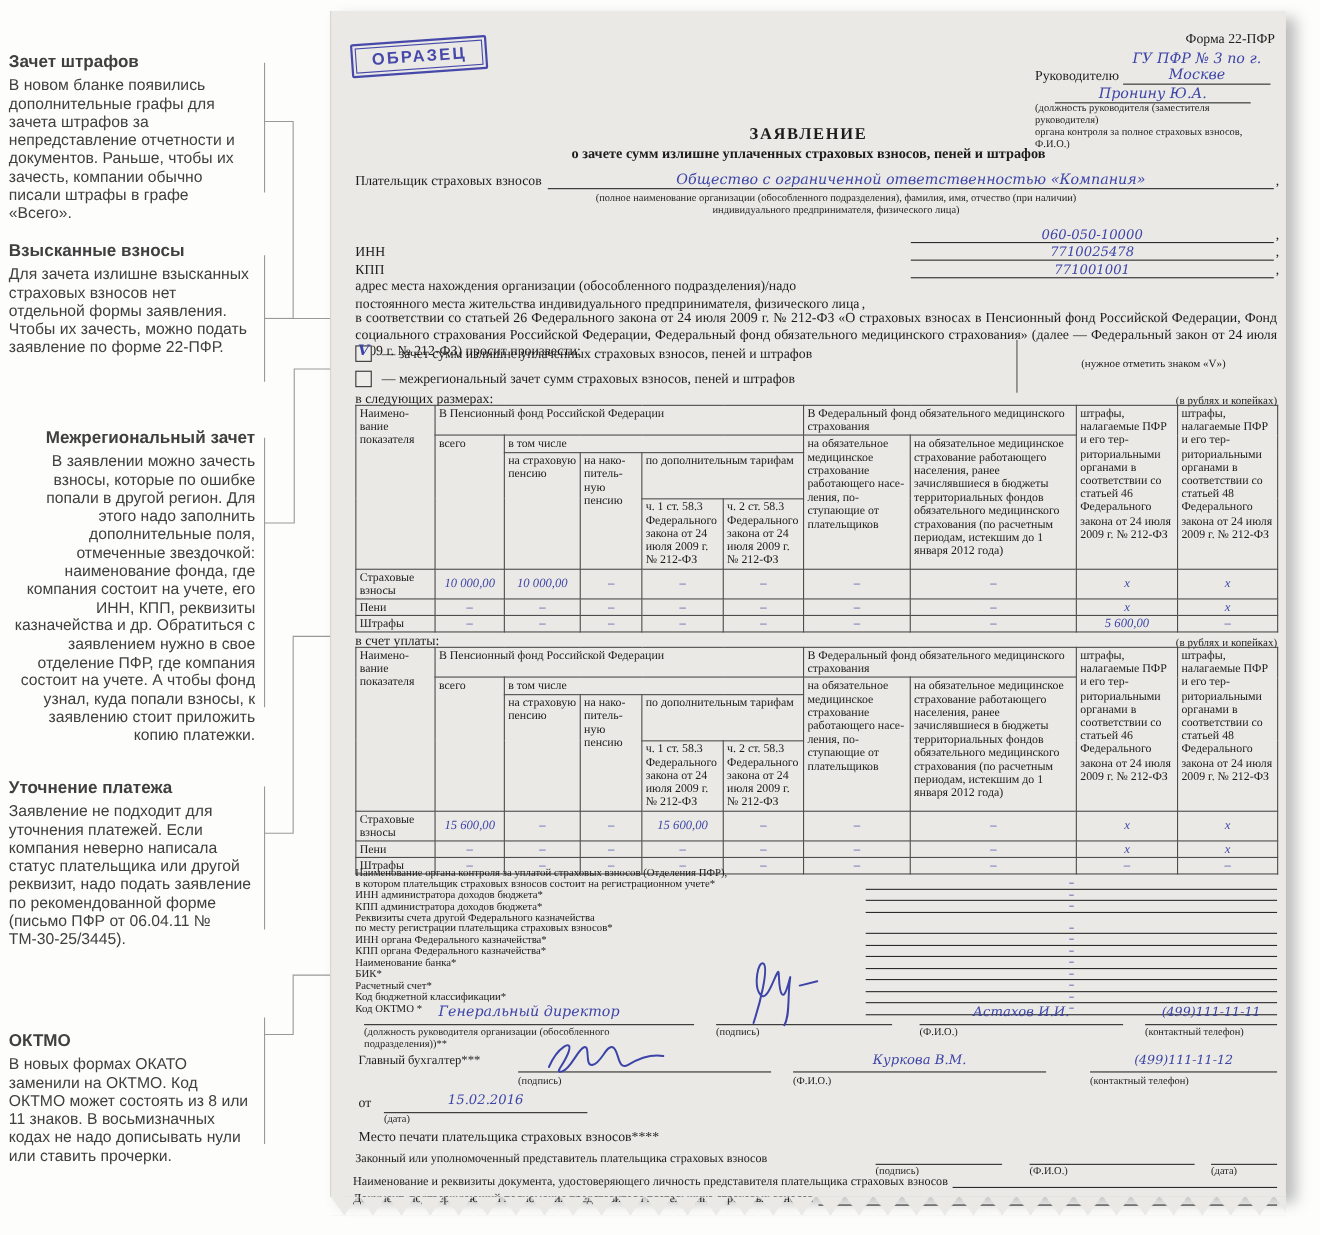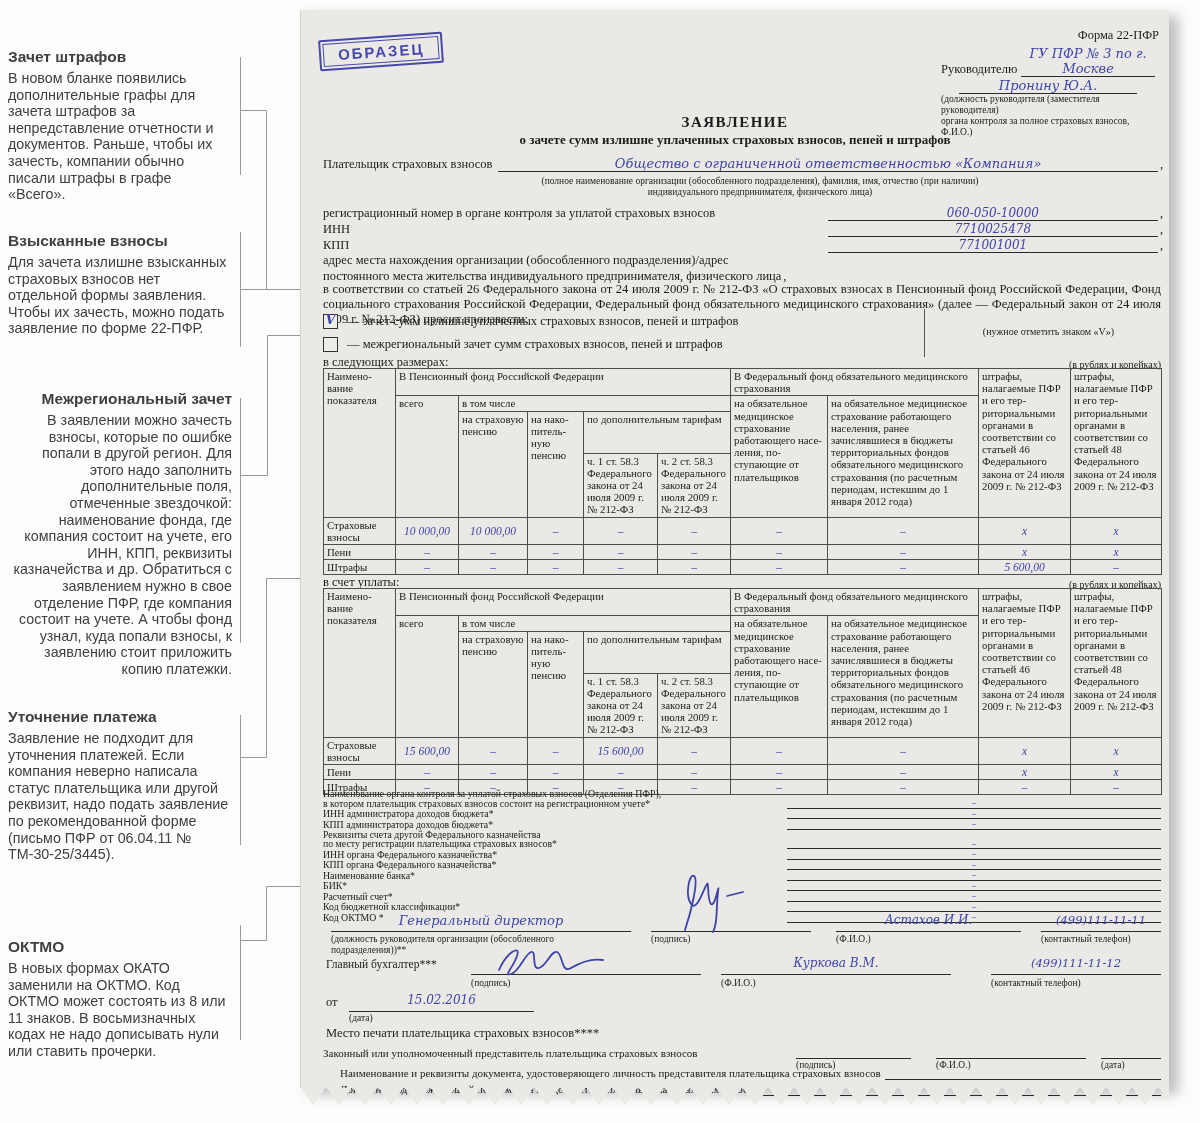--- a/index.html
+++ b/index.html
@@ -50,21 +50,21 @@
        vertical-align:top;font-size:10.8px;line-height:12.2px;font-family:"Liberation Serif",serif;overflow:hidden;}
   table.frm td.val{text-align:center;vertical-align:middle;font-size:11.5px;padding:0;}
   .details{position:absolute;left:22px;right:8px;top:779px;font-size:9.8px;line-height:9.8px;}
   .det-row{display:flex;align-items:flex-end;}
   .det-left{flex:1;}
   .det-line{width:374px;border-bottom:1px solid #2b2b2b;text-align:center;font-size:10px;line-height:9.5px;}
   .abs{position:absolute;}
   .sig-line{border-bottom:1px solid #2b2b2b;height:18px;text-align:center;}
   .sig-svg{position:absolute;pointer-events:none;}
   .f11{font-size:11px;} .f115{font-size:11.5px;} .f12{font-size:12.5px;}
-  .doc-row{position:absolute;left:39px;right:8px;display:flex;align-items:flex-start;font-size:11px;}
+  .doc-row{position:absolute;left:20px;right:8px;display:flex;align-items:center;font-size:11px;}
   .doc-row .fill-line{flex:1;border-bottom:1px solid #2b2b2b;height:12px;margin-left:4px;}
 </style>
 </head>
 <body>
 
 <div class="page">
 
   <svg class="connectors" width="1200" height="1123">
     <g fill="none" stroke="#999" stroke-width="1">
       <path d="M240.5,57 V175"></path>
@@ -77,21 +77,21 @@
       <path d="M240.5,757.5 H266.5 V578.5 H301"></path>
       <path d="M240.5,925 V1040"></path>
       <path d="M240.5,940.5 H266.5 V886.5 H301"></path>
     </g>
   </svg>
 
   <div class="note" style="top:48px;">
     <h3>Зачет штрафов</h3>
     <p>В новом бланке появились дополнительные графы для зачета штрафов за непредставление отчетности и документов. Раньше, чтобы их зачесть, компании обычно писали штрафы в графе «Всего».</p>
   </div>
-  <div class="note" style="top:232px;">
+  <div class="note" style="top:220px;">
     <h3>Взысканные взносы</h3>
     <p>Для зачета излишне взысканных страховых взносов нет отдельной формы заявления. Чтобы их зачесть, можно подать заявление по форме 22-ПФР.</p>
   </div>
   <div class="note" style="top:390px;text-align:right;">
     <h3>Межрегиональный зачет</h3>
     <p>В заявлении можно зачесть взносы, которые по ошибке попали в другой регион. Для этого надо заполнить дополнительные поля, отмеченные звездочкой: наименование фонда, где компания состоит на учете, его ИНН, КПП, реквизиты казначейства и др. Обратиться с заявлением нужно в свое отделение ПФР, где компания состоит на учете. А чтобы фонд узнал, куда попали взносы, к заявлению стоит приложить копию платежки.</p>
   </div>
   <div class="note" style="top:708px;">
     <h3>Уточнение платежа</h3>
     <p>Заявление не подходит для уточнения платежей. Если компания неверно написала статус плательщика или другой реквизит, надо подать заявление по рекомендованной форме (письмо ПФР от 06.04.11 № ТМ-30-25/3445).</p>
@@ -126,40 +126,39 @@
 
     <div class="row" style="top:146px;">
       <span>Плательщик страховых взносов</span>
       <span class="flex-line hw hw13">Общество с ограниченной ответственностью «Компания»</span>
       <span class="comma">,</span>
     </div>
     <div class="cap centercap" style="top:166px;">(полное наименование организации (обособленного подразделения), фамилия, имя, отчество (при наличии)</div>
     <div class="cap centercap" style="top:177px;">индивидуального предпринимателя, физического лица)</div>
 
     <div class="row" style="top:196px;">
-      <span>регистрационный номер в органе контроля за уплатой страховых взносов</span>
       <span class="spacer"></span>
       <span class="val-line hw hw12">060-050-10000</span>
       <span class="comma">,</span>
     </div>
     <div class="row" style="top:212px;">
       <span>ИНН</span>
       <span class="spacer"></span>
       <span class="val-line hw hw12">7710025478</span>
       <span class="comma">,</span>
     </div>
     <div class="row" style="top:228px;">
       <span>КПП</span>
       <span class="spacer"></span>
       <span class="val-line hw hw12">771001001</span>
       <span class="comma">,</span>
     </div>
 
     <div class="row" style="top:243px;">
-      <span>адрес места нахождения организации (обособленного подразделения)/адрес</span>
+      <span>адрес места нахождения организации (обособленного подразделения)/надо</span>
     </div>
     <div class="row" style="top:259px;">
       <span>постоянного места жительства индивидуального предпринимателя, физического лица</span>
       <span class="comma">,</span>
     </div>
 
     <div class="law">в соответствии со статьей 26 Федерального закона от 24 июля 2009 г. № 212-ФЗ «О страховых взносах в Пенсионный фонд Российской Федерации, Фонд социального страхования Российской Федерации, Федеральный фонд обязательного медицинского страхования» (далее — Федеральный закон от 24 июля 2009 г. № 212-ФЗ) просит произвести:</div>
 
     <div class="cb-row" style="top:304px;">
       <span class="cb-box">

